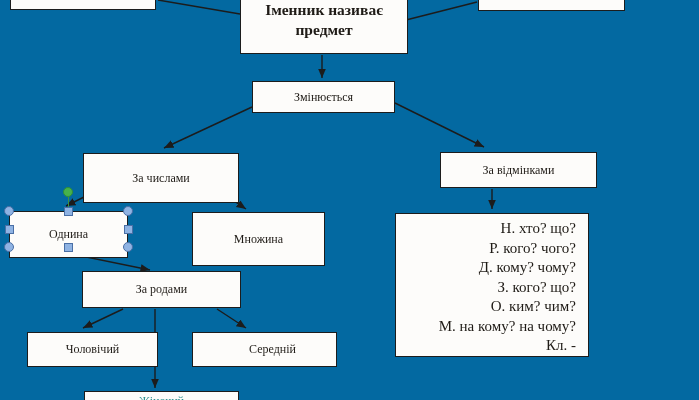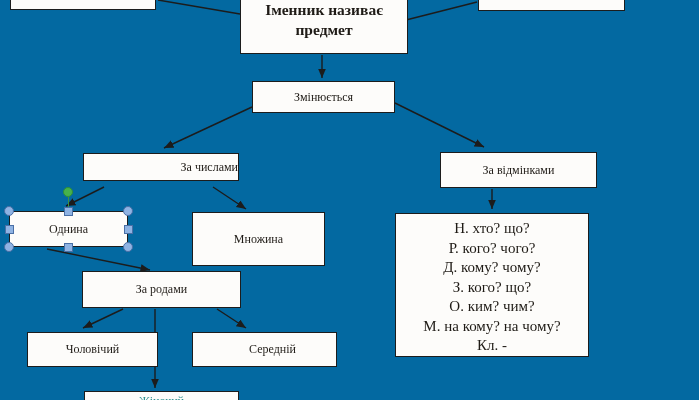--- a/index.html
+++ b/index.html
@@ -10,21 +10,21 @@
     font-family:"Liberation Serif", serif;
   }
   .box{
     position:absolute;box-sizing:border-box;
     background:#fdfcfa;border:1.5px solid #1c1c1c;
     display:flex;align-items:center;justify-content:center;
     font-size:12px;color:#1f1b16;text-align:center;
   }
   .box.bold{font-weight:bold;font-size:15.5px;line-height:20px;white-space:pre-line;}
   .cases{
-    flex-direction:column;align-items:center;justify-content:flex-start;
+    flex-direction:column;align-items:flex-end;justify-content:flex-start;
     padding:5px 12px;font-size:15px;line-height:19.5px;text-align:left;
   }
   .cases div{white-space:nowrap;}
   .partial-text{
     align-items:flex-start;padding-top:2px;
   }
   svg.connectors{position:absolute;left:0;top:0;pointer-events:none;}
   .handle{position:absolute;box-sizing:border-box;}
   .h-circle{width:10px;height:10px;border-radius:50%;background:#8fb3e3;border:1px solid #4a6fa5;}
   .h-square{width:9px;height:9px;background:#8fb3e3;border:1px solid #4a6fa5;}
@@ -63,29 +63,29 @@
 
   <div class="box bold" style="left:240px;top:-14px;width:168px;height:68px;">
     <span>Іменник називає
 предмет</span>
   </div>
 
   <div class="box" style="left:252px;top:81px;width:143px;height:32px;">
     <span>Змінюється</span>
   </div>
 
-  <div class="box" style="left:83px;top:153px;width:156px;height:28px;justify-content:flex-end;">
+  <div class="box" style="left:83px;top:153px;width:156px;height:50px;">
     <span>За числами</span>
   </div>
 
   <div class="box" style="left:408px;top:152px;width:157px;height:36px;margin-left:32px;">
     <span>За відмінками</span>
   </div>
 
-  <div class="box" style="left:9px;top:211px;width:119px;height:36px;">
+  <div class="box" style="left:9px;top:211px;width:119px;height:47px;">
     <span>Однина</span>
   </div>
   <div class="handle h-stem" style="left:68px;top:197px;"></div>
   <div class="handle h-rotate" style="left:63px;top:187px;"></div>
   <div class="handle h-circle" style="left:4px;top:206px;"></div>
   <div class="handle h-circle" style="left:123px;top:206px;"></div>
   <div class="handle h-circle" style="left:4px;top:242px;"></div>
   <div class="handle h-circle" style="left:123px;top:242px;"></div>
   <div class="handle h-square" style="left:64px;top:206.5px;"></div>
   <div class="handle h-square" style="left:64px;top:242.5px;"></div>

